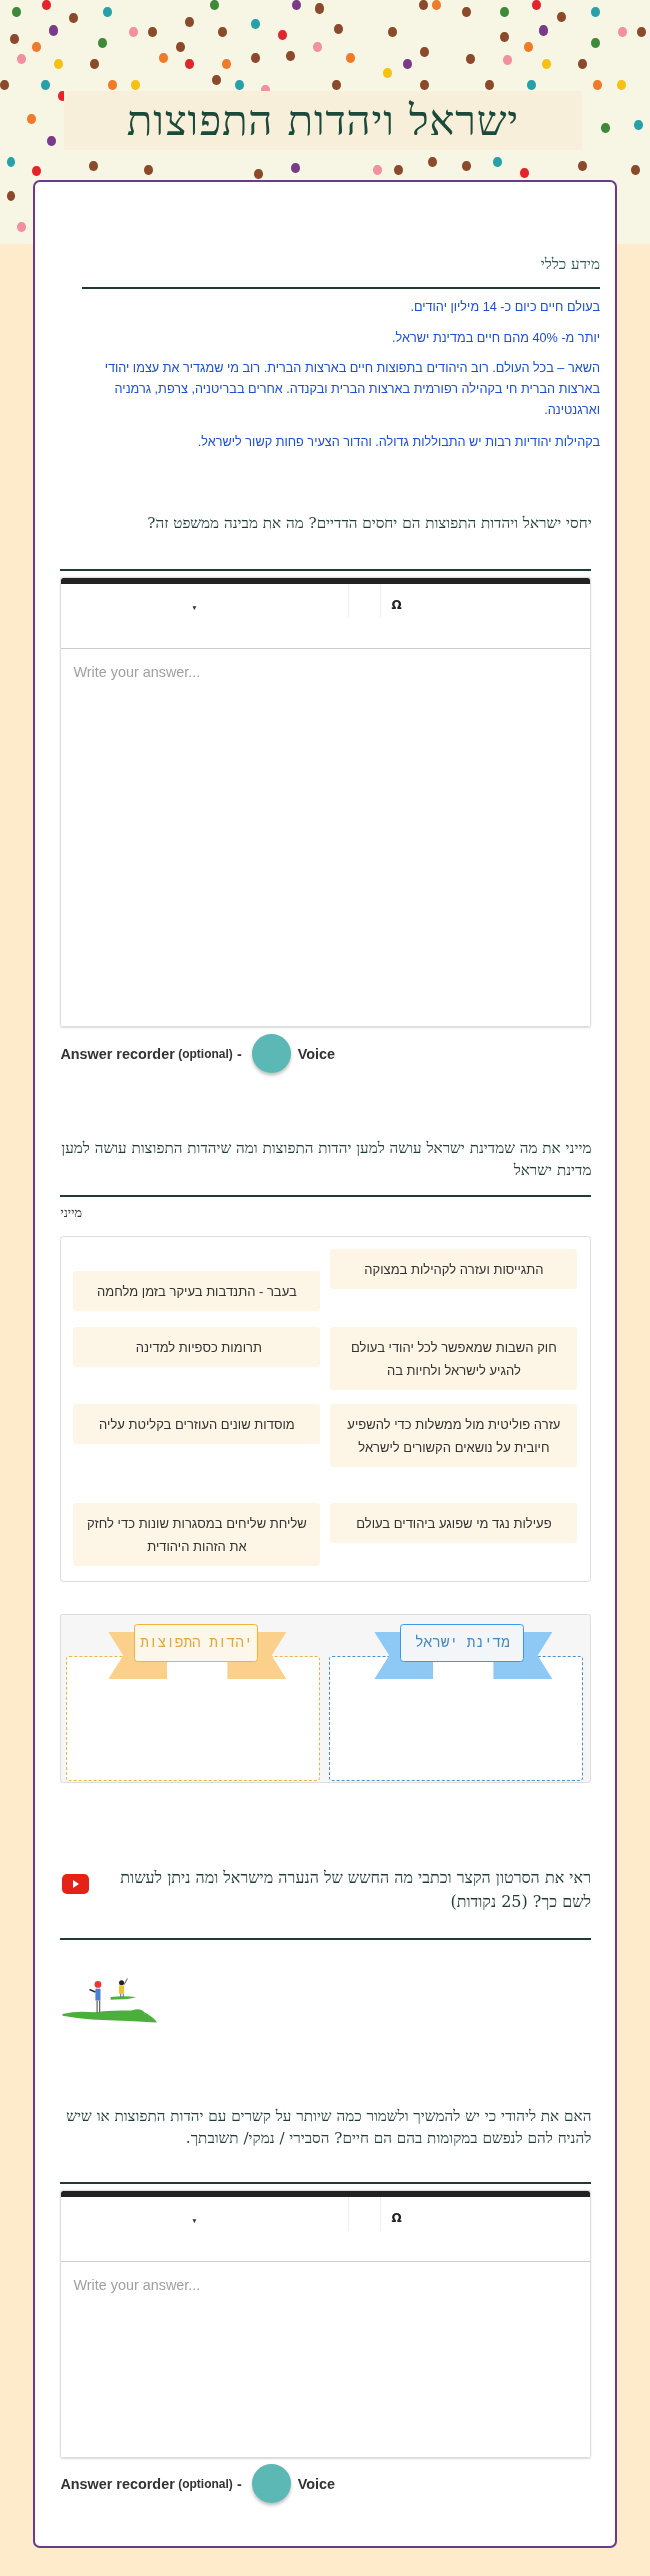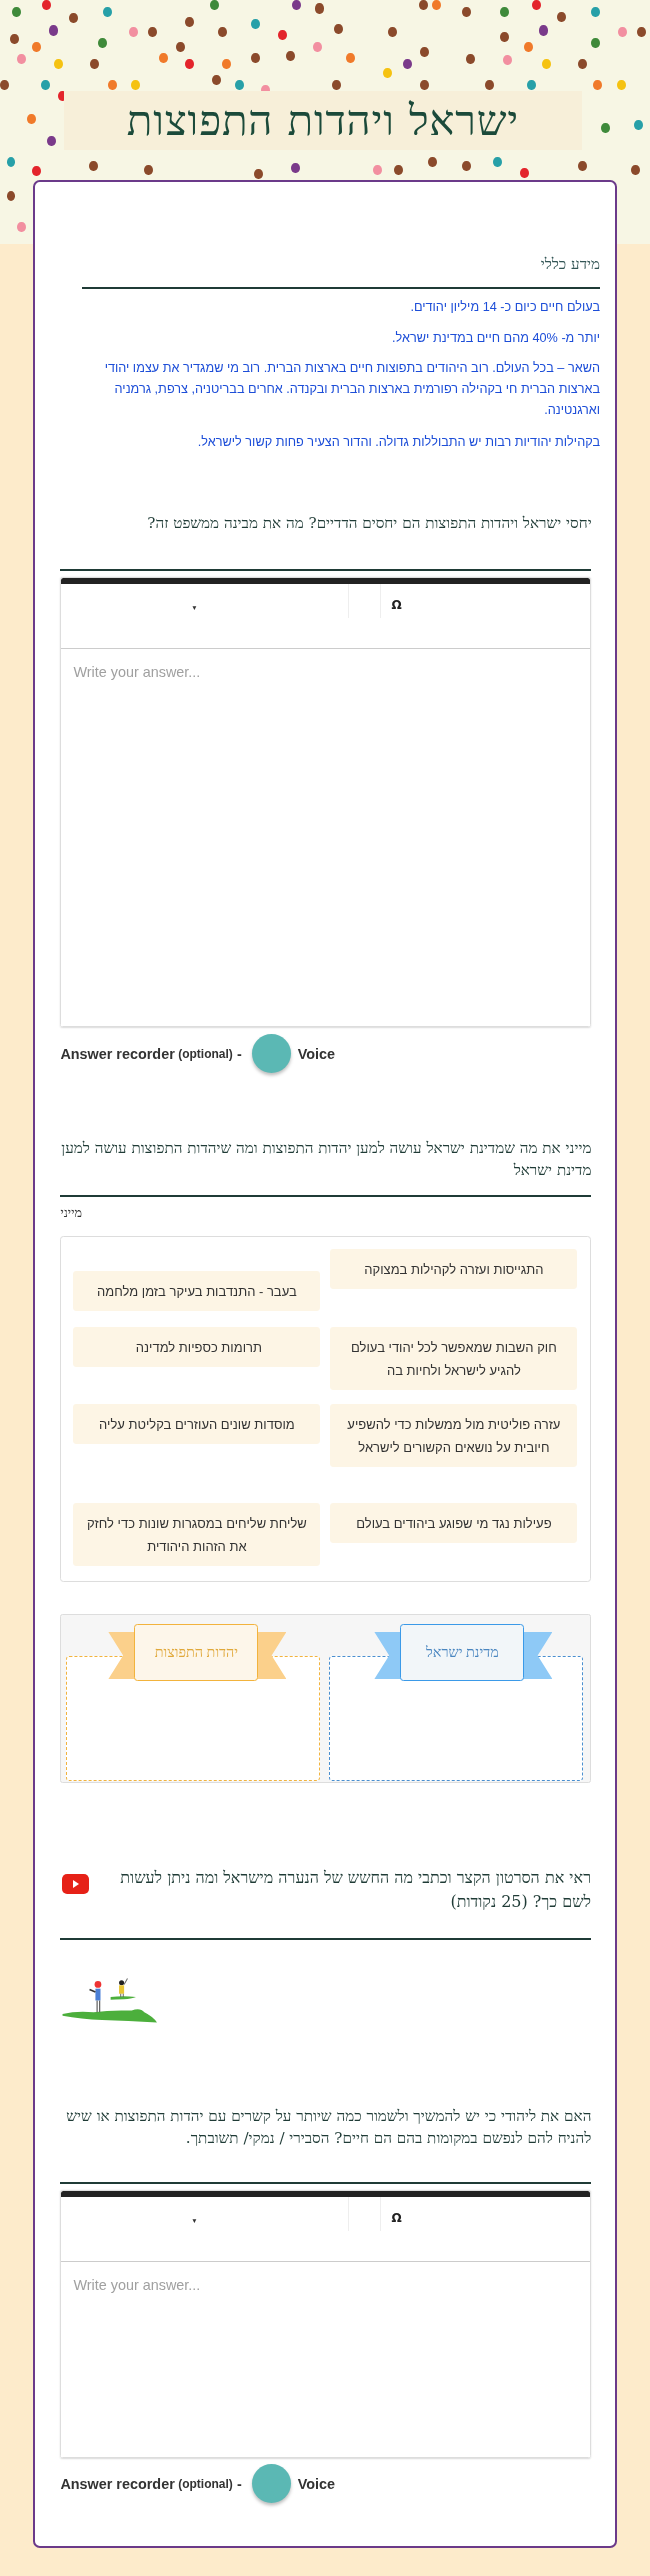--- a/index.html
+++ b/index.html
@@ -109,24 +109,24 @@
     }
     .bin.blue { left: 268px; border: 1.7px dashed #4a8fd0; }
     .bin.orange { left: 4.2px; border: 1.7px dashed #f2b33d; }
     .ribbon { position: absolute; top: 8.5px; width: 178px; height: 54px; }
     .ribbon .tail {
       position: absolute; top: 8.5px; width: 59px; height: 47px;
     }
     .ribbon .tail.left { left: 0; clip-path: polygon(0 0, 100% 0, 100% 100%, 0 100%, 25% 50%); }
     .ribbon .tail.right { right: 0; clip-path: polygon(0 0, 100% 0, 75% 50%, 100% 100%, 0 100%); }
     .ribbon .face {
-      position: absolute; left: 26px; top: 0; width: 124px; height: 57px;
+      position: absolute; left: 26px; top: 0; width: 124px; height: 38px;
       border: 1.7px solid; border-radius: 3.4px;
       display: flex; align-items: center; justify-content: center;
-      font-family: Liberation Serif, serif; font-size: 14.4px; direction: rtl;
+      font-family: Liberation Mono, monospace; font-size: 14.4px; direction: rtl;
     }
     .ribbon.blue { left: 313px; }
     .ribbon.blue .tail { background: #8ec9f6; }
     .ribbon.blue .face { background: #f2f6f9; border-color: #3b9ae8; color: #4a86c0; }
     .ribbon.orange { left: 47px; }
     .ribbon.orange .tail { background: #fbd08b; }
     .ribbon.orange .face { background: #fdf6ea; border-color: #f2b33d; color: #e0a83a; }
     .video-title {
       position: absolute; left: 76px; width: 480px; top: 1684px;
       font-family: "DejaVu Serif", serif; font-size: 16px; line-height: 24px; color: #1f3b36;

